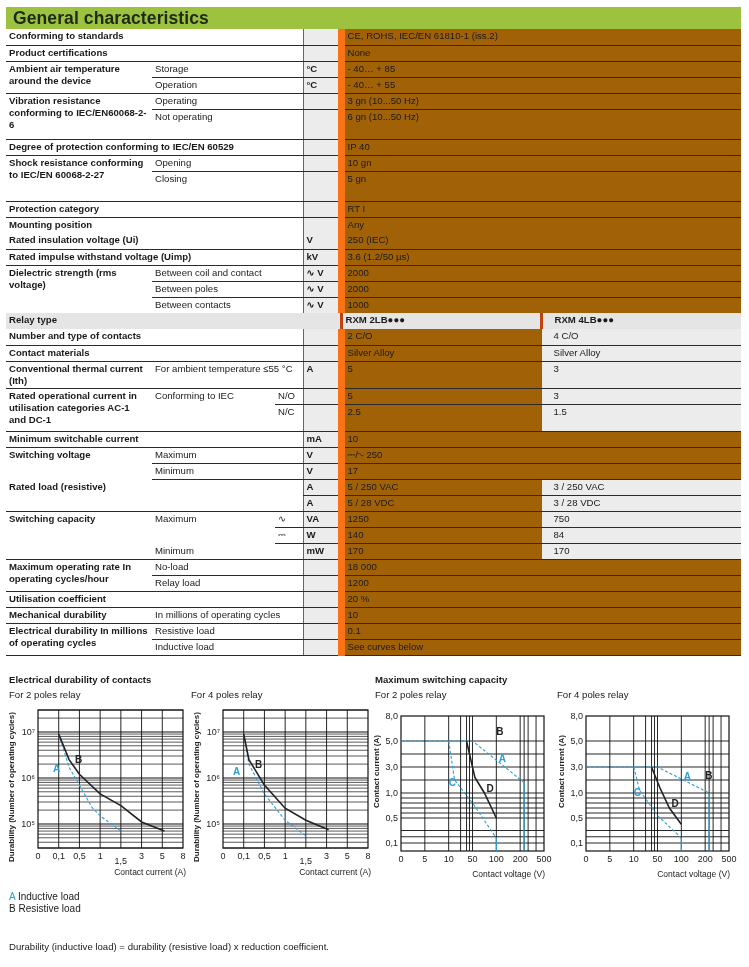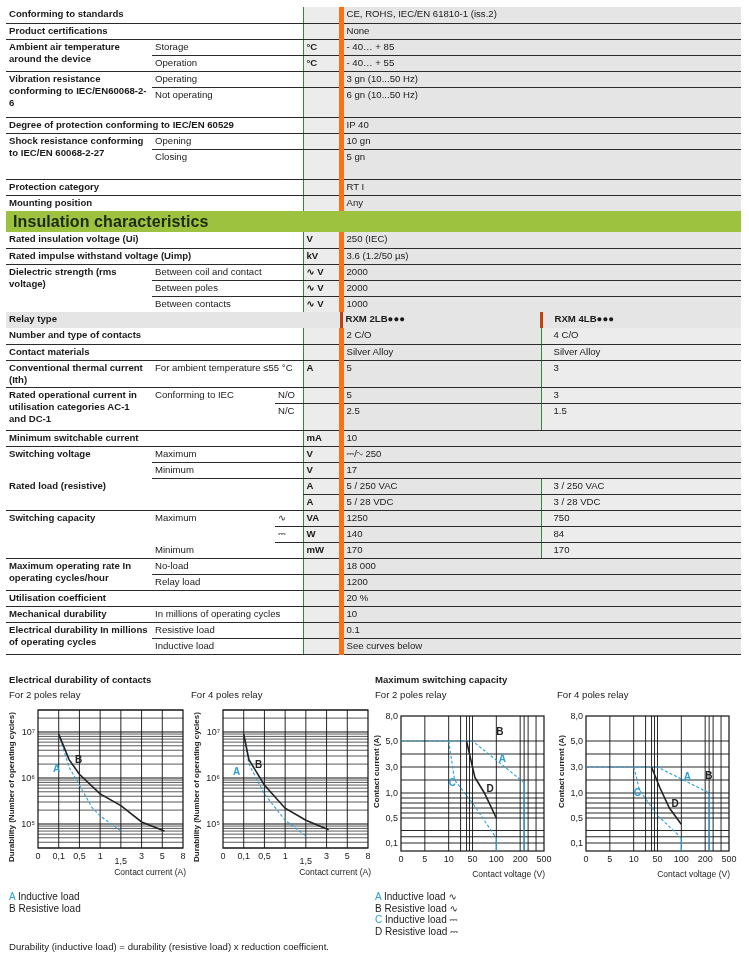--- a/index.html
+++ b/index.html
@@ -4,39 +4,40 @@
 <style>
   * { box-sizing: border-box; margin: 0; padding: 0; }
   body { width: 749px; height: 967px; background: #fff; font-family: "Liberation Sans", sans-serif; color: #1a1a1a; font-size: 9.6px; position: relative; overflow: hidden; }
   .sheet { position: absolute; left: 6px; top: 7px; width: 735px; }
   .sec-head { background: #9dc23f; height: 21px; line-height: 22px; padding-left: 7px; font-weight: bold; color: #1c2a12; font-size: 16px; letter-spacing: 0.1px; }
   .sec-head.first { font-size: 17.5px; height: 22px; line-height: 23px; }
   table { border-collapse: collapse; width: 735px; table-layout: fixed; }
   td { border-bottom: 1px solid #2b2b2b; padding: 1px 3px 0 3px; vertical-align: top; line-height: 12px; font-size: 9.6px; height: 16px; }
   td.lbl { font-weight: bold; }
   td.unit { background: #ececec; border-left: 1px solid #2e8b3e; font-weight: bold; }
-  td.val { background: #e5e5e5; border-left: 5px solid #f97316; }
+  td.val { background: #a16207; border-left: 7px solid #f97316; }
   td.val2 { background: #ececec; border-left: 1px solid #2e8b3e; padding-left: 12px; }
   td.nob { border-bottom: none; }
   tr.relay td { background: #e5e5e5; font-weight: bold; border-bottom: none; }
   tr.relay td.val, tr.relay td.val2 { border-left: 3px solid #c2410c; }
   .sym { font-weight: normal; }
   .charts { position: absolute; left: 0; top: 672px; width: 749px; height: 295px; }
   .ctitle { position: absolute; font-weight: bold; font-size: 9.6px; }
   .csub { position: absolute; font-size: 9.6px; }
   .legend { position: absolute; font-size: 10px; line-height: 11.5px; }
   .legend .a, .legend .c { color: #2a9fd8; }
   .footnote { position: absolute; left: 9px; top: 941px; font-size: 9.6px; text-align: right; }
   svg text { font-family: "Liberation Sans", sans-serif; }
 </style>
 </head>
 <body>
 
 <div class="sheet">
 
+  <div class="sec-head first">General  characteristics</div>
   <table>
     <colgroup>
         <col style="width:146px">
         <col style="width:151px">
         <col style="width:38px">
         <col style="width:400px">
       </colgroup>
     <tbody>
         <tr>
           <td class="lbl" colspan="2">Conforming to standards</td>
@@ -92,21 +93,20 @@
           <td class="val">RT I</td>
         </tr>
     <tr>
           <td class="lbl nob" colspan="2">Mounting position</td>
           <td class="unit nob"></td>
           <td class="val nob">Any</td>
         </tr>
   </tbody>
     </table>
 
-  <div class="sec-head">Insulation characteristics</div>
   <table>
     <colgroup>
         <col style="width:146px">
         <col style="width:151px">
         <col style="width:38px">
         <col style="width:400px">
       </colgroup>
     <tbody>
         <tr>
           <td class="lbl" colspan="2">Rated insulation voltage (Ui)</td>
@@ -485,20 +485,14 @@
       <polyline points="126.3,136.0 126.3,149.0" fill="none" stroke="#2a9fd8" stroke-width="1.2"></polyline>
       <text x="78.625" y="94.4" font-size="10" font-weight="bold" fill="#2a9fd8">C</text>
       <polyline points="96.5,65.0 104.9,85.8 114.4,106.0 126.3,122.3" fill="none" stroke="#222" stroke-width="1.6" stroke-dasharray="none"></polyline>
       <text x="116.41666666666666" y="105" font-size="10" font-weight="bold" fill="#222">D</text>
     </svg>
 
   <div class="legend" style="left:9px;top:219px">
     <div><span class="a">A</span><span> Inductive load</span></div>
     <div><span>B</span><span> Resistive load</span></div>
   </div>
-  <div class="legend" style="left:375px;top:219px">
-    <div><span class="a">A</span><span> Inductive load ∿</span></div>
-    <div><span>B</span><span> Resistive load ∿</span></div>
-    <div><span class="c">C</span><span> Inductive load ⎓</span></div>
-    <div><span>D</span><span> Resistive load ⎓</span></div>
-  </div>
 </div>
 <div class="footnote">Durability (inductive load) = durability (resistive load) x reduction coefficient.</div>
 
 </body></html>

